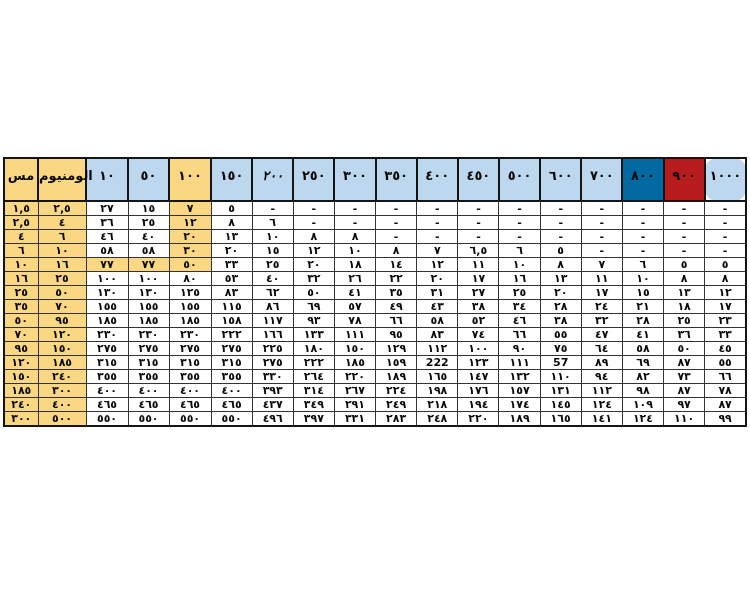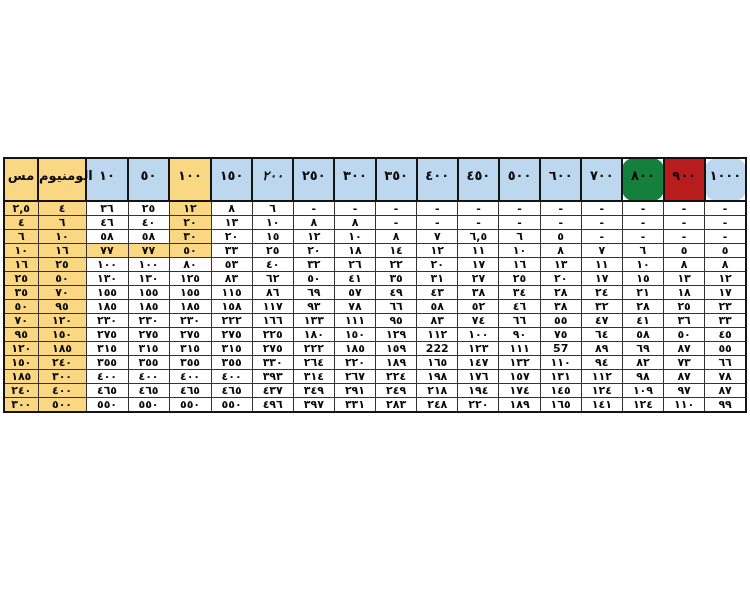--- a/index.html
+++ b/index.html
@@ -60,26 +60,46 @@
           <th style="background: rgb(189, 215, 238);">١٥٠</th>
           <th style="background: rgb(189, 215, 238); font-style: italic;">٢٠٠</th>
           <th style="background: rgb(189, 215, 238);">٢٥٠</th>
           <th style="background: rgb(189, 215, 238);">٣٠٠</th>
           <th style="background: rgb(189, 215, 238);">٣٥٠</th>
           <th style="background: rgb(189, 215, 238);">٤٠٠</th>
           <th style="background: rgb(189, 215, 238);">٤٥٠</th>
           <th style="background: rgb(189, 215, 238);">٥٠٠</th>
           <th style="background: rgb(189, 215, 238);">٦٠٠</th>
           <th style="background: rgb(189, 215, 238); margin-top: 40px;">٧٠٠</th>
-          <th style="background: #15803d; border-radius: 12px;">٨٠٠</th>
+          <th style="background: #0369a1;">٨٠٠</th>
           <th style="background: #b91c1c;">٩٠٠</th>
           <th style="background: rgb(189, 215, 238); border-radius: 12px;">١٠٠٠</th>
         </tr>
     </thead>
     <tbody>
+        <tr>
+          <td style="background: rgb(250, 215, 130);">١,٥</td>
+          <td style="background: rgb(250, 215, 130);">٢,٥</td>
+          <td>٢٧</td>
+          <td>١٥</td>
+          <td style="background: rgb(250, 215, 130);">٧</td>
+          <td>٥</td>
+          <td>-</td>
+          <td>-</td>
+          <td>-</td>
+          <td>-</td>
+          <td>-</td>
+          <td>-</td>
+          <td>-</td>
+          <td>-</td>
+          <td>-</td>
+          <td>-</td>
+          <td>-</td>
+          <td>-</td>
+        </tr>
         <tr>
           <td style="background: rgb(250, 215, 130);">٢,٥</td>
           <td style="background: rgb(250, 215, 130);">٤</td>
           <td>٣٦</td>
           <td>٢٥</td>
           <td style="background: rgb(250, 215, 130);">١٢</td>
           <td>٨</td>
           <td>٦</td>
           <td>-</td>
           <td>-</td>

